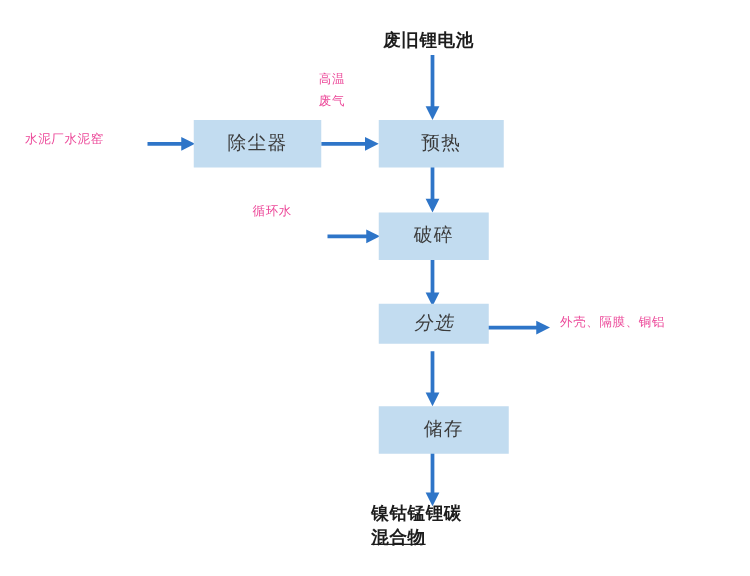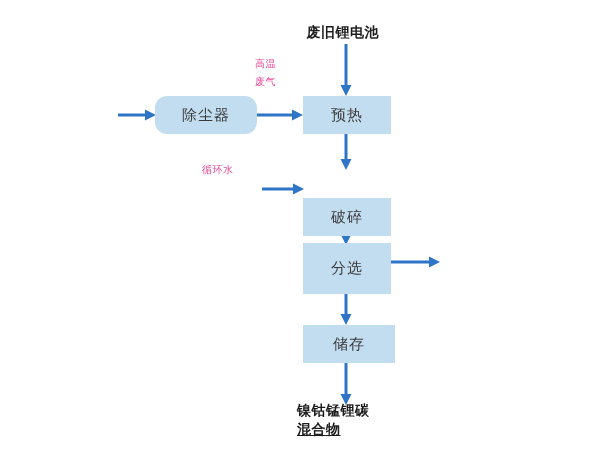--- a/index.html
+++ b/index.html
@@ -119,37 +119,39 @@
     </svg>
   </div>
 
   <div class="conn" style="left:340px; top:362px;">
     <svg width="14" height="45">
       <line x1="6" y1="0" x2="6" y2="33" stroke="#2e75c8" stroke-width="3"></line>
       <polygon points="0.5,32 11.5,32 6,43" fill="#2e75c8"></polygon>
     </svg>
   </div>
 
-  <div class="box" style="left:155px; top:96px; width:102px; height:38px;border-radius:12px;">除尘器</div>
+  <div class="box" style="left:155px; top:96px; width:102px; height:38px;">除尘器</div>
 
-  <div class="box" style="left:303px; top:96px; width:88px; height:38px;">预热</div>
+  <div class="box" style="left:303px; top:96px; width:100px; height:38px;">预热</div>
 
-  <div class="box" style="left:303px; top:170px; width:88px; height:38px;margin-top:28px;">破碎</div>
+  <div class="box" style="left:303px; top:170px; width:88px; height:38px;">破碎</div>
 
-  <div class="box" style="left:303px; top:243px; width:88px; height:51px;">分选</div>
+  <div class="box" style="left:303px; top:243px; width:88px; height:32px;font-style:italic;">分选</div>
 
-  <div class="box" style="left:303px; top:325px; width:92px; height:38px;">储存</div>
+  <div class="box" style="left:303px; top:325px; width:104px; height:38px;">储存</div>
 
   <div class="label bold" style="left:291px; top:24px; width:88px; text-align:right;">废旧锂电池</div>
 
+  <div class="label" style="left:20px; top:106px;">水泥厂水泥窑</div>
 
   <div class="label" style="left:255px; top:58px;">高温</div>
 
   <div class="label" style="left:255px; top:77px;font-family:Liberation Mono, monospace;">废气</div>
 
   <div class="label" style="left:202px; top:164px;">循环水</div>
 
+  <div class="label" style="left:448px; top:253px;">外壳、隔膜、铜铝</div>
 
   <div class="label bold center" style="left:297px; top:402px; width:100px;">镍钴锰锂碳</div>
 
   <div class="label bold center" style="left:297px; top:421px; width:100px;text-decoration:underline;">混合物</div>
 
 </div>
 
 </body></html>

